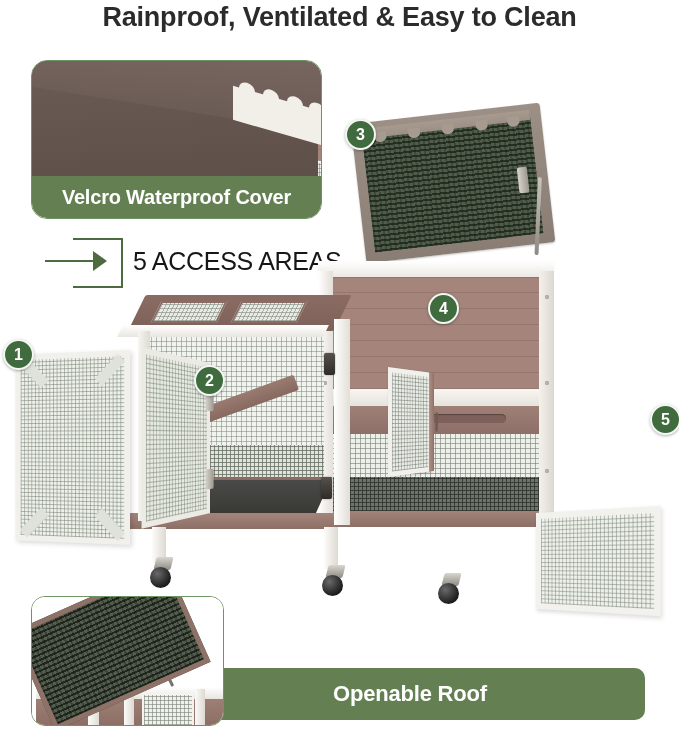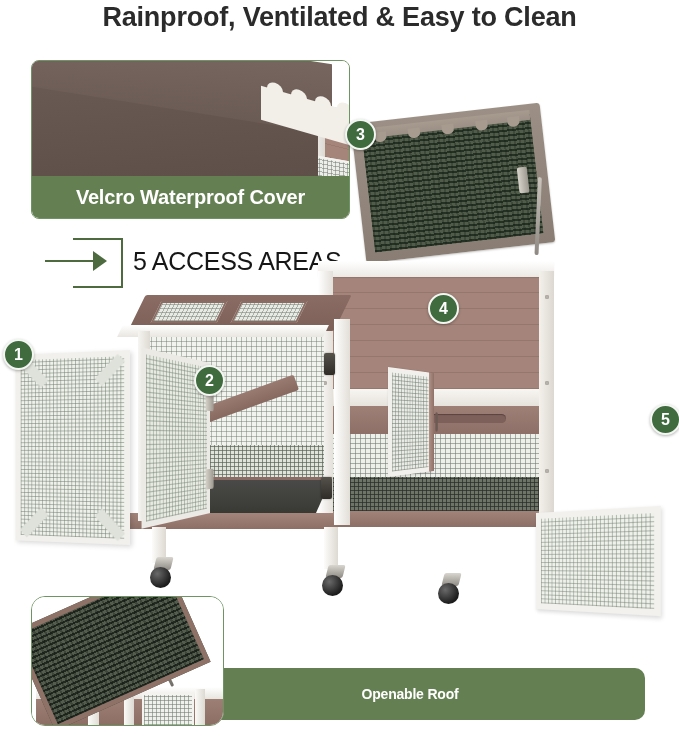--- a/index.html
+++ b/index.html
@@ -17,22 +17,22 @@
     position:absolute;left:0;top:2px;width:679px;
     text-align:center;
     font-size:27px;font-weight:bold;color:#2b2b2b;
     letter-spacing:-0.2px;
     white-space:nowrap;
   }
 
   
   .inset-velcro{
     position:absolute;left:31px;top:60px;width:289px;height:157px;
-    border:1.5px solid #6f9463;border-radius:8px;
-    overflow:hidden;background:#fff;padding-left:28px;
+    border:1.5px solid #6f9463;border-radius:16px;
+    overflow:hidden;background:#fff;
   }
   .inset-bottom{
     position:absolute;left:31px;top:596px;width:191px;height:128px;
     border:1.5px solid #6f9463;border-radius:14px;
     overflow:hidden;background:#fff;
     z-index:6;
   }
 
   
   .velcro-scene{position:absolute;inset:0;background:#ffffff;}
@@ -449,21 +449,21 @@
       #eff1ec;
     border:2px solid #f4f3ef;box-sizing:border-box;
   }
   .bi-postC{position:absolute;left:163px;top:92px;width:10px;height:38px;background:linear-gradient(90deg,#fbfaf7,#ddd9d2);}
 
   
   .bottom-bar{
     position:absolute;left:175px;top:668px;width:470px;height:52px;
     background:#648052;border-radius:10px;
     display:flex;align-items:center;justify-content:center;
-    color:#ffffff;font-size:14px;font-weight:bold;
+    color:#ffffff;font-size:22px;font-weight:bold;
     letter-spacing:-0.2px;
     z-index:3;
   }
 </style>
 </head>
 <body>
 
 <div class="stage">
 
   <div class="title">Rainproof, Ventilated &amp; Easy to Clean</div>

